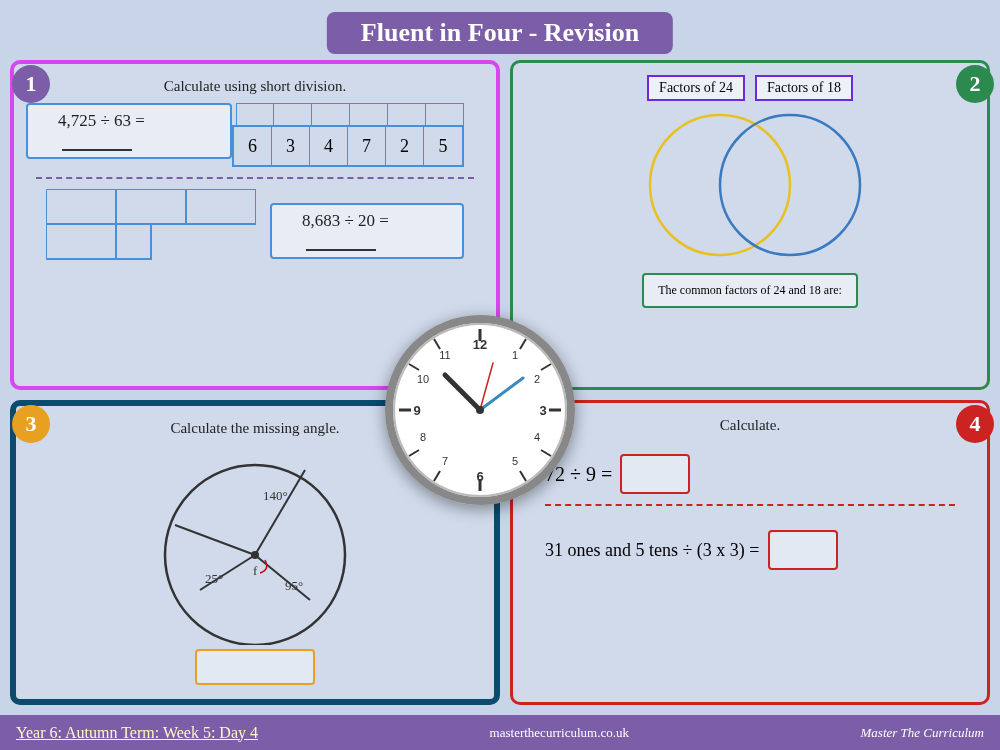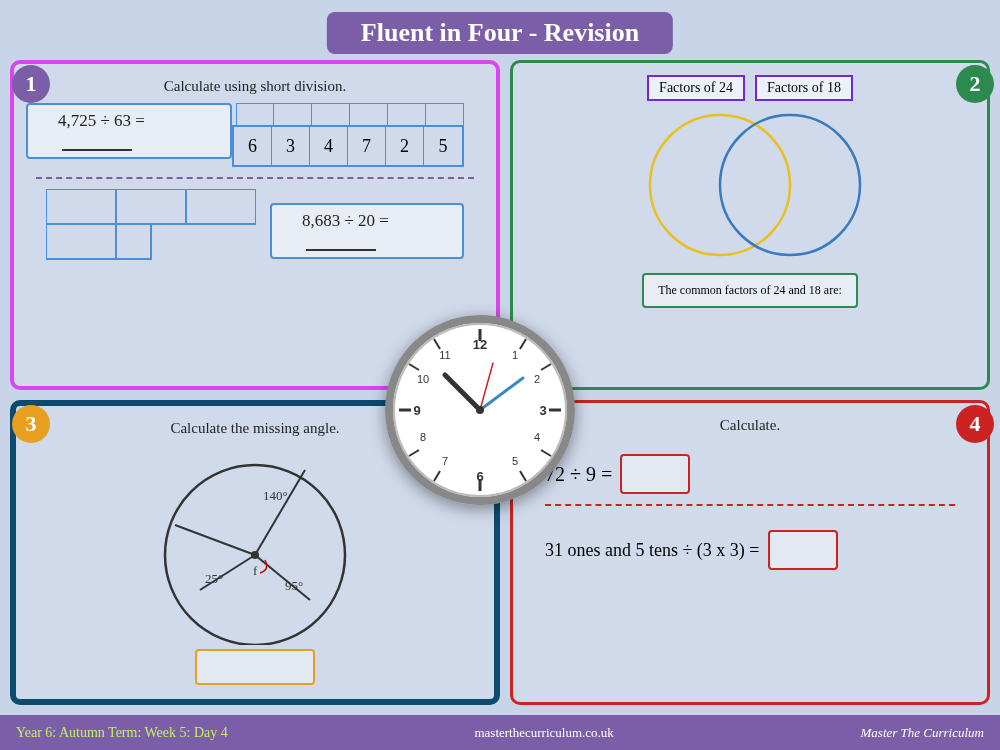--- a/index.html
+++ b/index.html
@@ -197,22 +197,23 @@
       bottom: 0;
       left: 0;
       right: 0;
       height: 35px;
       background: #7b5ea7;
       display: flex;
       align-items: center;
       padding: 0 16px;
     }
     .footer-left {
-      color: #bef264;
-      font-size: 14px;
+      color: #fef9c3;
+      font-size: 16px;
+      text-decoration: underline;
     }
     .footer-center {
       flex: 1;
       text-align: center;
       color: white;
       font-size: 13px;
     }
     .footer-right {
       color: white;
       font-size: 13px;

